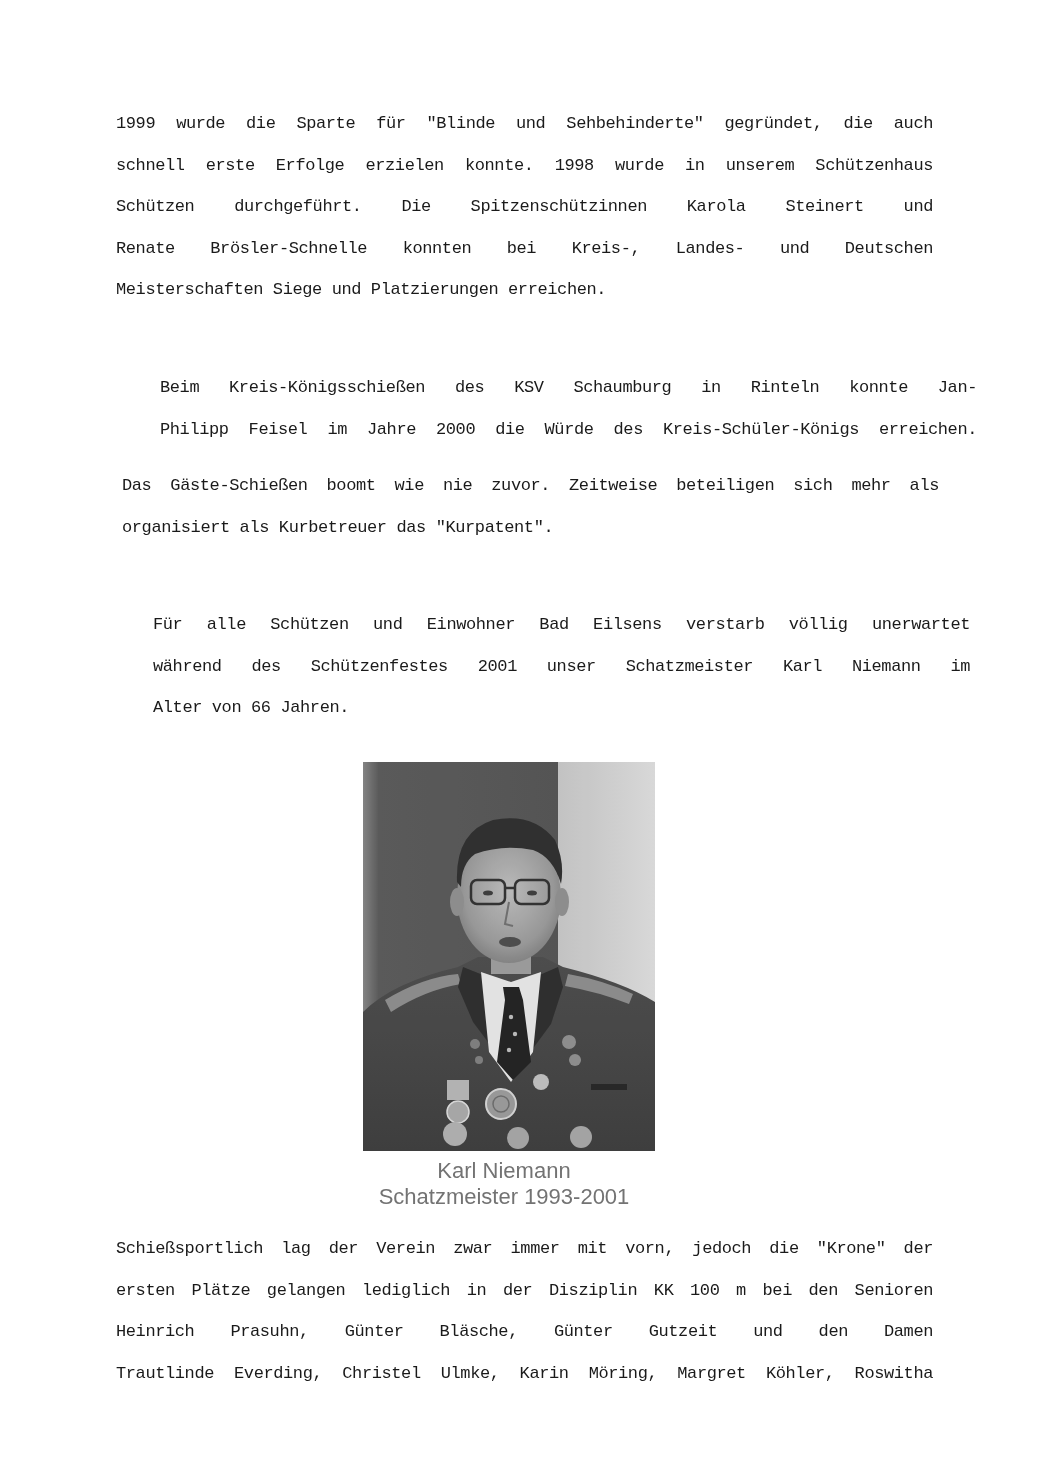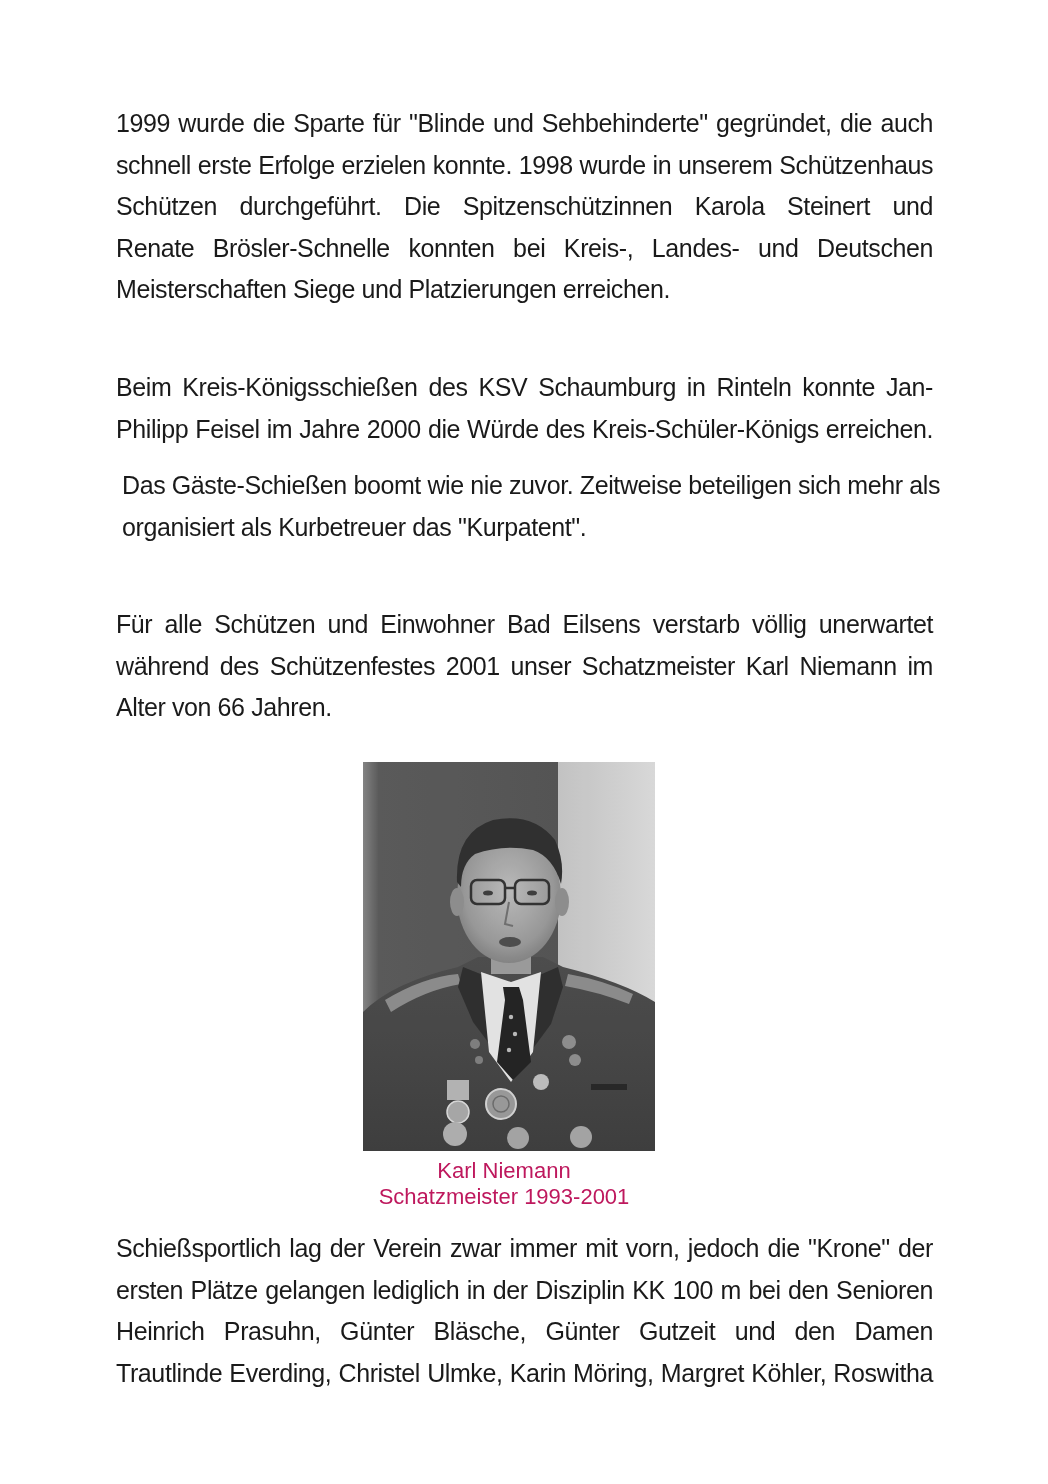--- a/index.html
+++ b/index.html
@@ -10,24 +10,25 @@
     body {
       width: 1048px;
       height: 1484px;
       position: relative;
       overflow: hidden;
       font-family: "Liberation Sans", sans-serif;
       color: #1a1a1a;
     }
     .para {
       margin: 0 0 10px 0;
-      font-size: 25px;
+      font-size: 17px;
       line-height: 41.5px;
       text-align: justify;
       letter-spacing: -0.4px;
+      font-family: Liberation Mono, monospace;
     }
     .para .line {
       display: block;
       text-align: justify;
       text-align-last: justify;
       white-space: nowrap;
     }
     .para .line.last {
       text-align-last: left;
     }
@@ -45,31 +46,31 @@
       background: #6f6f6f;
     }
     .caption {
       position: absolute;
       top: 1158px;
       left: 0;
       width: 1008px;
       text-align: center;
       font-size: 22px;
       line-height: 26px;
-      color: #be185d;
+      color: #737373;
     }
     .para-block {
       position: absolute;
       left: 116px;
       width: 817px;
     }
     .p1 { top: 103px; }
-    .p2 { top: 367px; }
+    .p2 { top: 367px; margin-left: 44px; }
     .p3 { top: 465px; margin-left: 6px; }
-    .p4 { top: 604px; }
+    .p4 { top: 604px; margin-left: 37px; }
     .p5 { top: 1228px; }
   </style>
 </head>
 <body>
 
 <div class="para-block p1">
   <p class="para">
     <span class="line">1999 wurde die Sparte für "Blinde und Sehbehinderte" gegründet, die auch</span>
     <span class="line">schnell erste Erfolge erzielen konnte. 1998 wurde in unserem Schützenhaus</span>
     <span class="line">Schützen durchgeführt.  Die Spitzenschützinnen Karola Steinert und</span>

